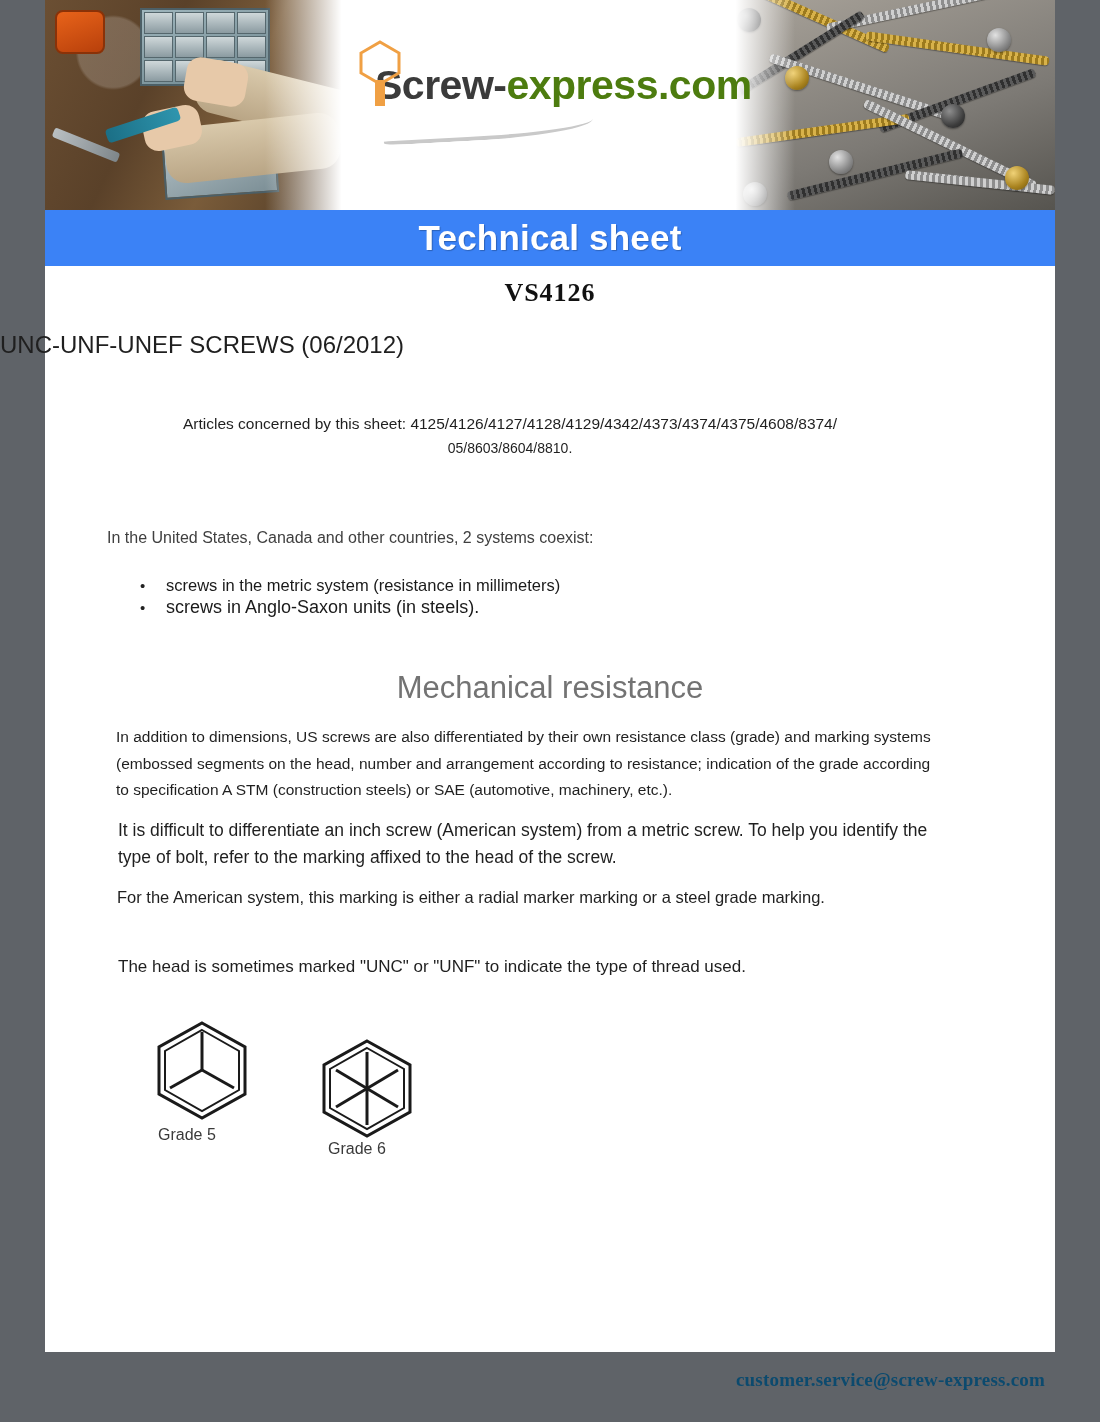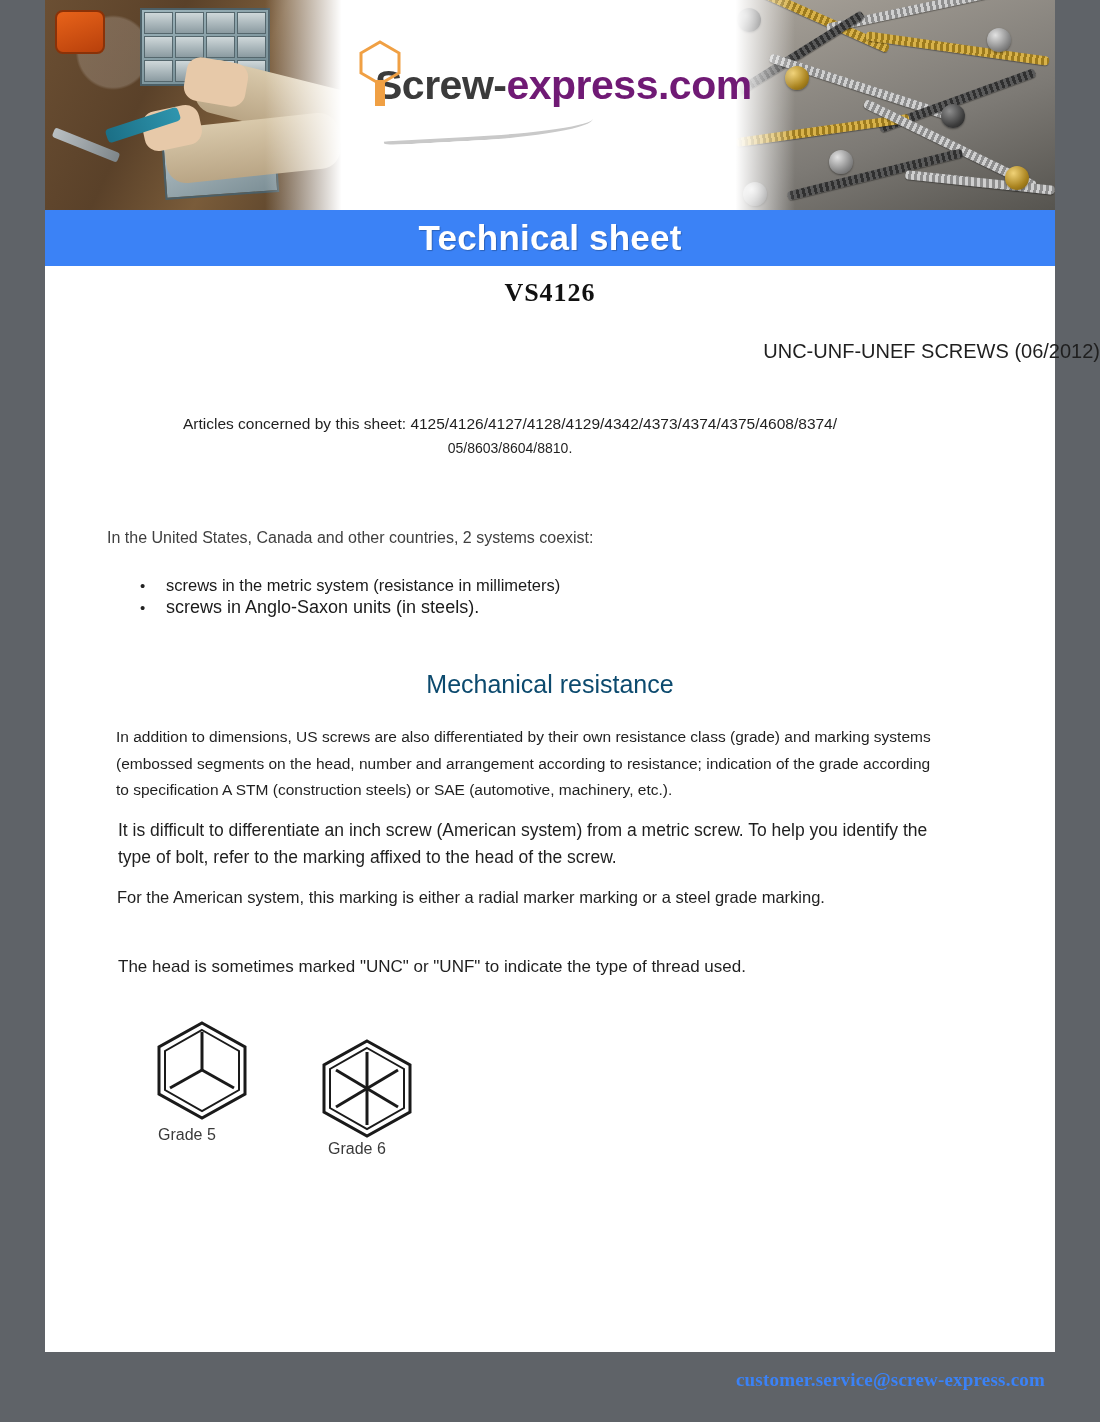--- a/index.html
+++ b/index.html
@@ -173,21 +173,21 @@
     width: 370px;
     text-align: center;
   }
   .logo-text {
     font-size: 41px;
     font-weight: bold;
     letter-spacing: -0.5px;
     color: #3b3b3b;
     white-space: nowrap;
   }
-  .logo-text .accent { color: #701a75; }
+  .logo-text .accent { color: #4d7c0f; }
   .logo-swoosh {
     position: absolute;
     left: 8px;
     top: 52px;
     width: 210px;
     height: 22px;
     border-bottom: 4px solid #c9c9c9;
     border-radius: 0 0 60% 10%;
     transform: rotate(-3deg);
   }
@@ -227,24 +227,23 @@
     font-family: "Liberation Serif", serif;
     font-size: 26px;
     font-weight: bold;
     color: #111;
     letter-spacing: 1px;
   }
   .subtitle {
     position: absolute;
     left: 0; right: 0;
     top: 331px;
-    text-align: right;
-    font-size: 20px;
+    text-align: left;
+    font-size: 24px;
     color: #1f1f1f;
-    margin-top: 9px;
   }
   .articles {
     position: absolute;
     left: 110px;
     width: 800px;
     top: 412px;
     text-align: center;
     font-size: 15.5px;
     line-height: 1.6;
     color: #1f1f1f;
@@ -275,22 +274,22 @@
     color: #222;
   }
   .b1 { font-size: 16.5px; }
   .b2 { font-size: 18px; }
 
   .section-title {
     position: absolute;
     left: 0; right: 0;
     top: 670px;
     text-align: center;
-    font-size: 25px;
-    color: #0c4a6e;
+    font-size: 31px;
+    color: #737373;
   }
 
   .p {
     position: absolute;
     color: #1f1f1f;
   }
   .p1 {
     left: 116px;
     top: 724px;
     width: 822px;
@@ -341,21 +340,21 @@
     left: 0;
     top: 1352px;
     width: 1100px;
     height: 70px;
     background: #5f6368;
   }
   .footer-mail {
     position: absolute;
     right: 55px;
     top: 1369px;
-    color: #3b82f6;
+    color: #0c4a6e;
     font-family: "Liberation Serif", serif;
     font-weight: bold;
     font-size: 19px;
     letter-spacing: 0.2px;
   }
   .footer-top-white {
     position: absolute;
     left: 45px;
     top: 1338px;
     width: 1010px;

